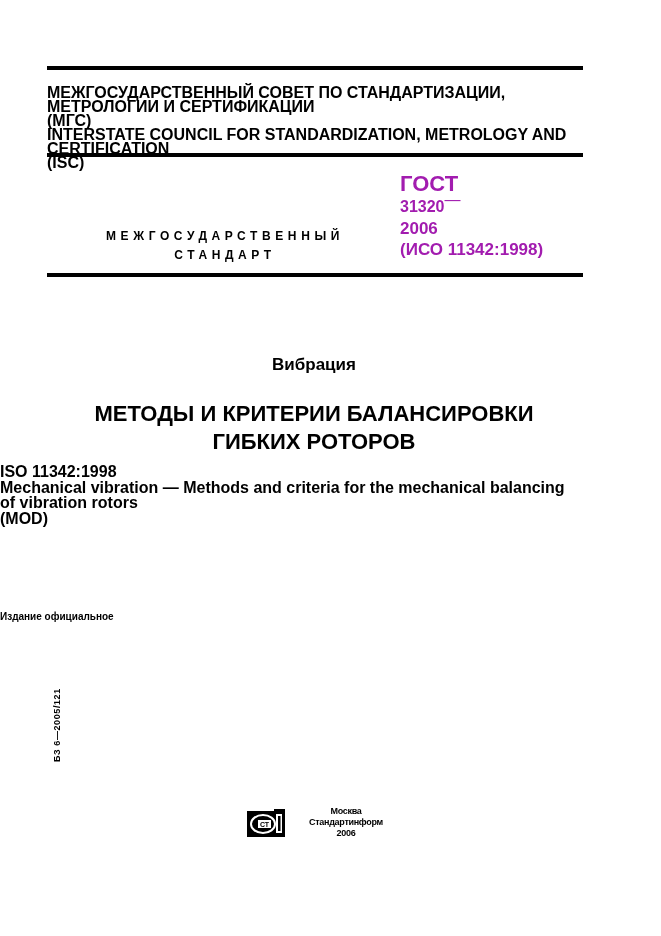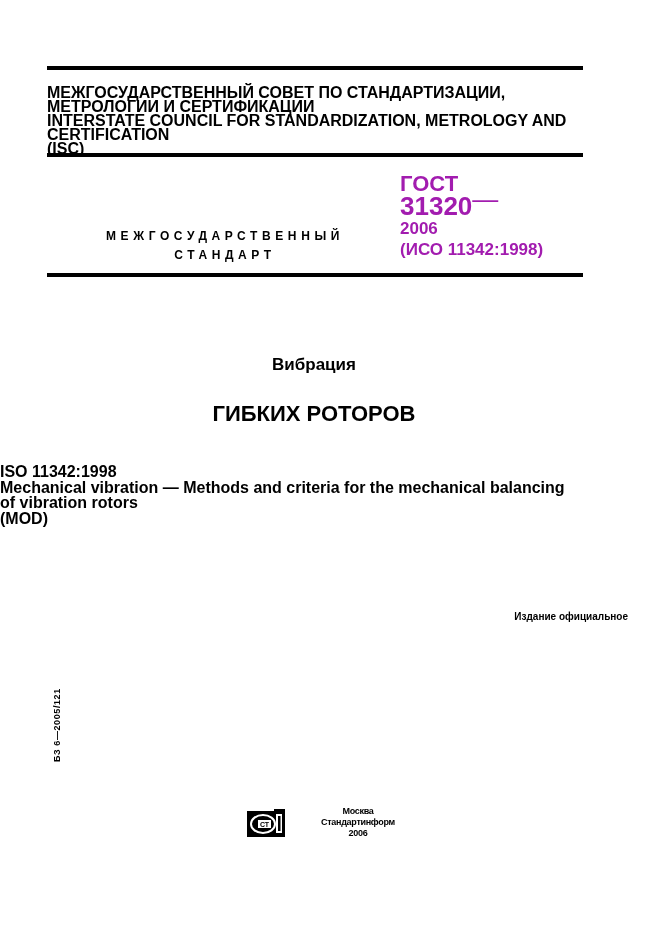--- a/index.html
+++ b/index.html
@@ -49,21 +49,21 @@
     }
 
     .gost-block {
       position: absolute;
       left: 400px;
       top: 172px;
       font-weight: bold;
       color: #a21caf;
     }
     .gost-block .g1 { font-size: 22px; line-height: 23px; }
-    .gost-block .g2 { font-size: 26px; line-height: 23px; }
+    .gost-block .g2 { font-size: 16px; line-height: 23px; }
     .gost-block .g2 .dash { font-weight: normal; position: relative; top: -7px; }
     .gost-block .g3 { font-size: 17px; line-height: 21px; margin-top: 0px; }
     .gost-block .g4 { font-size: 17px; line-height: 22px; }
 
     .subject {
       position: absolute;
       left: 0;
       width: 628px;
       top: 355px;
       text-align: center;
@@ -91,21 +91,21 @@
       font-weight: bold;
       font-size: 16px;
       line-height: 15.5px;
     }
 
     .edition {
       position: absolute;
       left: 0;
       width: 628px;
       top: 611px;
-      text-align: right;
+      text-align: left;
       font-weight: bold;
       font-size: 10px;
     }
 
     .side-code {
       position: absolute;
       left: 52px;
       top: 762px;
       transform-origin: left top;
       transform: rotate(-90deg);
@@ -118,37 +118,38 @@
     .logo {
       position: absolute;
       left: 246px;
       top: 808px;
       width: 40px;
       height: 30px;
     }
 
     .publisher {
       position: absolute;
-      left: 304px;
+      left: 292px;
       width: 108px;
       top: 806px;
       text-align: center;
       font-weight: bold;
       font-size: 9px;
       line-height: 11px;
       letter-spacing: -0.3px;
     }
   </style>
 </head>
 <body>
 
 <div class="rule rule-top"></div>
 
 <div class="council">
   <div>МЕЖГОСУДАРСТВЕННЫЙ СОВЕТ ПО СТАНДАРТИЗАЦИИ, МЕТРОЛОГИИ И СЕРТИФИКАЦИИ</div>
+  <div>(МГС)</div>
   <div>INTERSTATE COUNCIL FOR STANDARDIZATION, METROLOGY AND CERTIFICATION</div>
   <div>(ISC)</div>
 </div>
 
 <div class="rule rule-mid"></div>
 
 <div class="std-label">
   <div>МЕЖГОСУДАРСТВЕННЫЙ</div>
   <div>СТАНДАРТ</div>
 </div>
@@ -158,20 +159,21 @@
   <div class="g2"><span>31320</span><span class="dash">—</span></div>
   <div class="g3">2006</div>
   <div class="g4">(ИСО 11342:1998)</div>
 </div>
 
 <div class="rule rule-bot"></div>
 
 <div class="subject">Вибрация</div>
 
 <div class="title">
+  <div>МЕТОДЫ И КРИТЕРИИ БАЛАНСИРОВКИ</div>
   <div>ГИБКИХ РОТОРОВ</div>
 </div>
 
 <div class="iso">
   <div>ISO 11342:1998</div>
   <div>Mechanical vibration — Methods and criteria for the mechanical balancing</div>
   <div>of vibration rotors</div>
   <div>(MOD)</div>
 </div>
 

